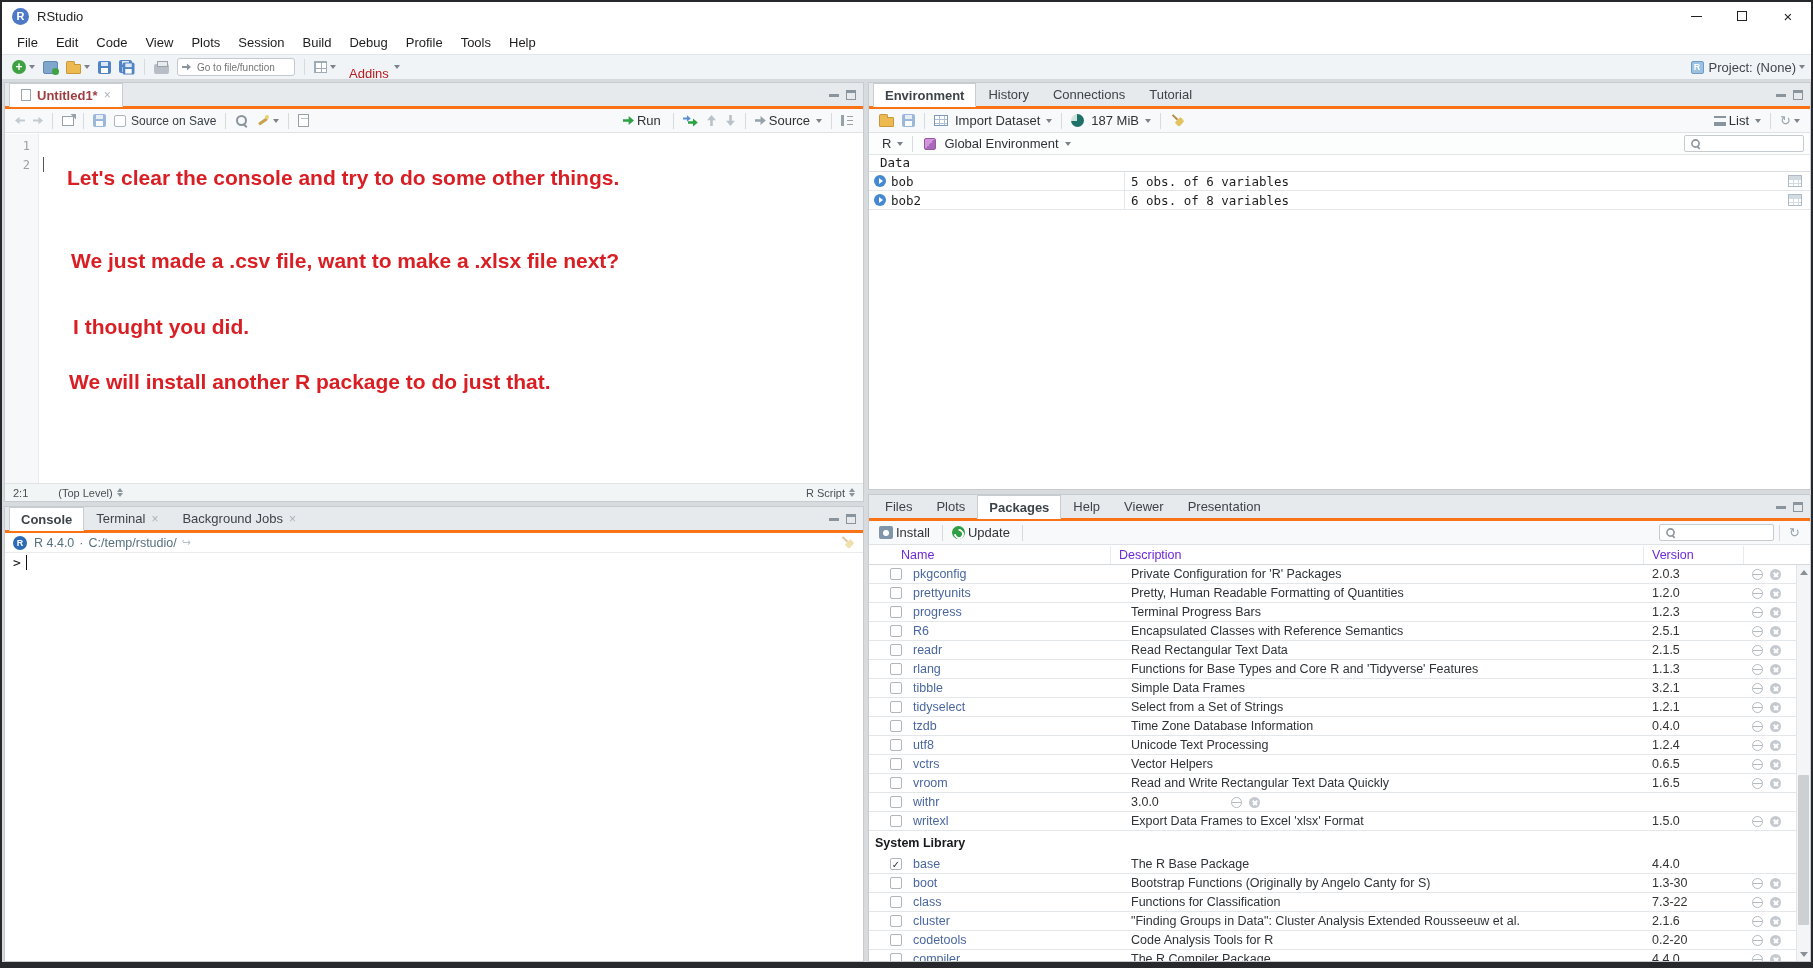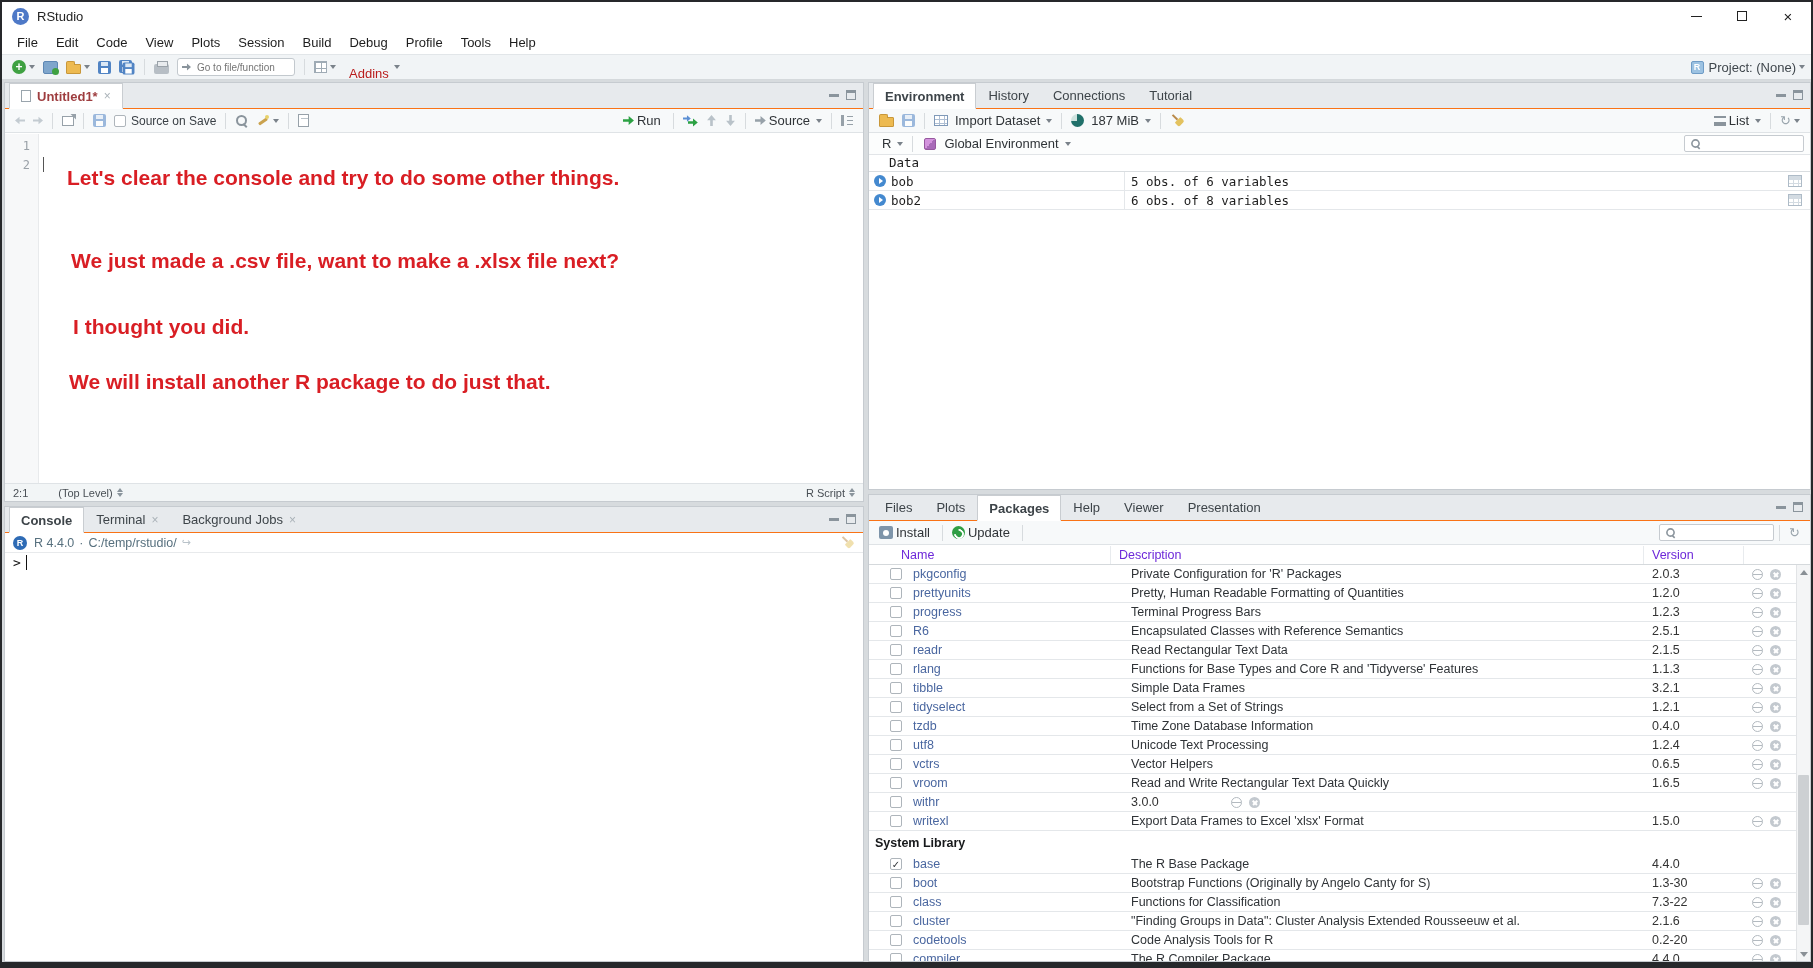--- a/index.html
+++ b/index.html
@@ -53,21 +53,21 @@
   .icon-rproj{width:13px;height:13px;background:#9cc2e2;border:1px solid #6f9cc6;border-radius:2px;color:#fff;font-size:9px;font-weight:bold;
     display:inline-flex;align-items:center;justify-content:center;margin-right:5px;}
   .project-label{color:#3f464c;}
   
   .workspace{position:absolute;left:0;top:78px;right:0;bottom:0;background:#d7dbde;}
   .pane{position:absolute;background:#fff;border:1px solid #c6cbd0;overflow:hidden;}
   #pane-editor{left:2px;top:2px;width:860px;height:420px;}
   #pane-console{left:2px;top:426px;width:860px;height:456px;}
   #pane-env{left:866px;top:2px;width:943px;height:408px;}
   #pane-pkg{left:866px;top:414px;width:943px;height:468px;}
-  .tabbar{position:relative;height:26px;background:#e7eaed;border-bottom:1px solid #f97316;display:flex;align-items:stretch;padding-left:4px;}
+  .tabbar{position:relative;height:26px;background:#e7eaed;border-bottom:3px solid #f97316;display:flex;align-items:stretch;padding-left:4px;}
   .tab{display:flex;align-items:center;padding:0 11px;color:#3d4449;border:1px solid transparent;position:relative;}
   .tab.active{background:#fff;border-color:#c9cdd1;border-bottom-color:#fff;font-weight:bold;margin-bottom:-1px;}
   .tab .x{margin-left:6px;color:#aab2b8;font-size:12px;font-weight:normal;}
   .pane-ctrl{position:absolute;right:7px;top:7px;display:flex;gap:7px;align-items:center;}
   .minbar{width:10px;height:4px;border-bottom:3px solid #8a949c;}
   .maxbox{width:10px;height:10px;border:1px solid #8a949c;border-top-width:3px;}
   .ptoolbar{height:24px;background:#f7f9fa;border-bottom:1px solid #dfe3e6;display:flex;align-items:center;padding:0 6px;}
   
   .icon-back{width:10px;height:10px;background:#c3cbd1;clip-path:polygon(100% 40%,45% 40%,45% 12%,0 50%,45% 88%,45% 60%,100% 60%);}
   .icon-fwd{width:10px;height:10px;background:#c3cbd1;clip-path:polygon(0 40%,55% 40%,55% 12%,100% 50%,55% 88%,55% 60%,0 60%);}
@@ -132,21 +132,21 @@
   .search-box{margin-left:auto;display:flex;align-items:center;width:120px;height:17px;border:1px solid #c6cbd0;border-radius:2px;background:#fff;padding:0 4px;}
   .search-box .icon-mag{transform:scale(.8);flex:none;}
   .search-input{border:none;outline:none;flex:1;min-width:0;font-size:11px;background:transparent;}
   .icon-pie{width:13px;height:13px;border-radius:50%;background:conic-gradient(#20706a 0 262deg,#cfe3df 262deg 360deg);margin-right:4px;}
   .icon-import{width:14px;height:11px;border:1px solid #7f99b8;background:
      linear-gradient(#aebfd4 1px,transparent 1px) 0 3px/100% 4px,
      linear-gradient(90deg,#aebfd4 1px,transparent 1px) 4px 0/5px 100%,#fff;margin-right:4px;}
   .icon-list{width:12px;height:10px;border-top:2px solid #8a949c;border-bottom:2px solid #8a949c;background:linear-gradient(#8a949c 2px,transparent 2px) 0 4px/100% 100% no-repeat;}
   .icon-refresh{color:#9aa5ad;font-size:13px;line-height:1;}
   .env-grid{font-family:"DejaVu Sans Mono",monospace;font-size:12.5px;color:#1d1d1d;}
-  .env-section{height:17px;line-height:16px;padding-left:20px;border-bottom:1px solid #d9dde0;}
+  .env-section{height:17px;line-height:16px;padding-left:11px;border-bottom:1px solid #d9dde0;}
   .env-row{display:flex;align-items:center;height:19px;border-bottom:1px solid #e4e7ea;}
   .env-name{width:255px;display:flex;align-items:center;padding-left:5px;}
   .obj-icon{width:12px;height:12px;border-radius:50%;background:#4489cf;position:relative;margin-right:5px;flex:none;}
   .obj-icon::after{content:"";position:absolute;left:4.5px;top:3px;width:0;height:0;border-left:4px solid #fff;border-top:3px solid transparent;border-bottom:3px solid transparent;}
   .env-val{flex:1;border-left:1px solid #e4e7ea;padding-left:6px;align-self:stretch;display:flex;align-items:center;}
   .icon-table{width:14px;height:12px;border:1px solid #aebbc7;background:
      linear-gradient(#d3dbe2 3px,transparent 3px) 0 0/100% 100% no-repeat,
      linear-gradient(#d3dbe2 1px,transparent 1px) 0 3px/100% 4px,
      linear-gradient(90deg,#d3dbe2 1px,transparent 1px) 4px 0/5px 100%,#fff;margin-right:8px;}
   

